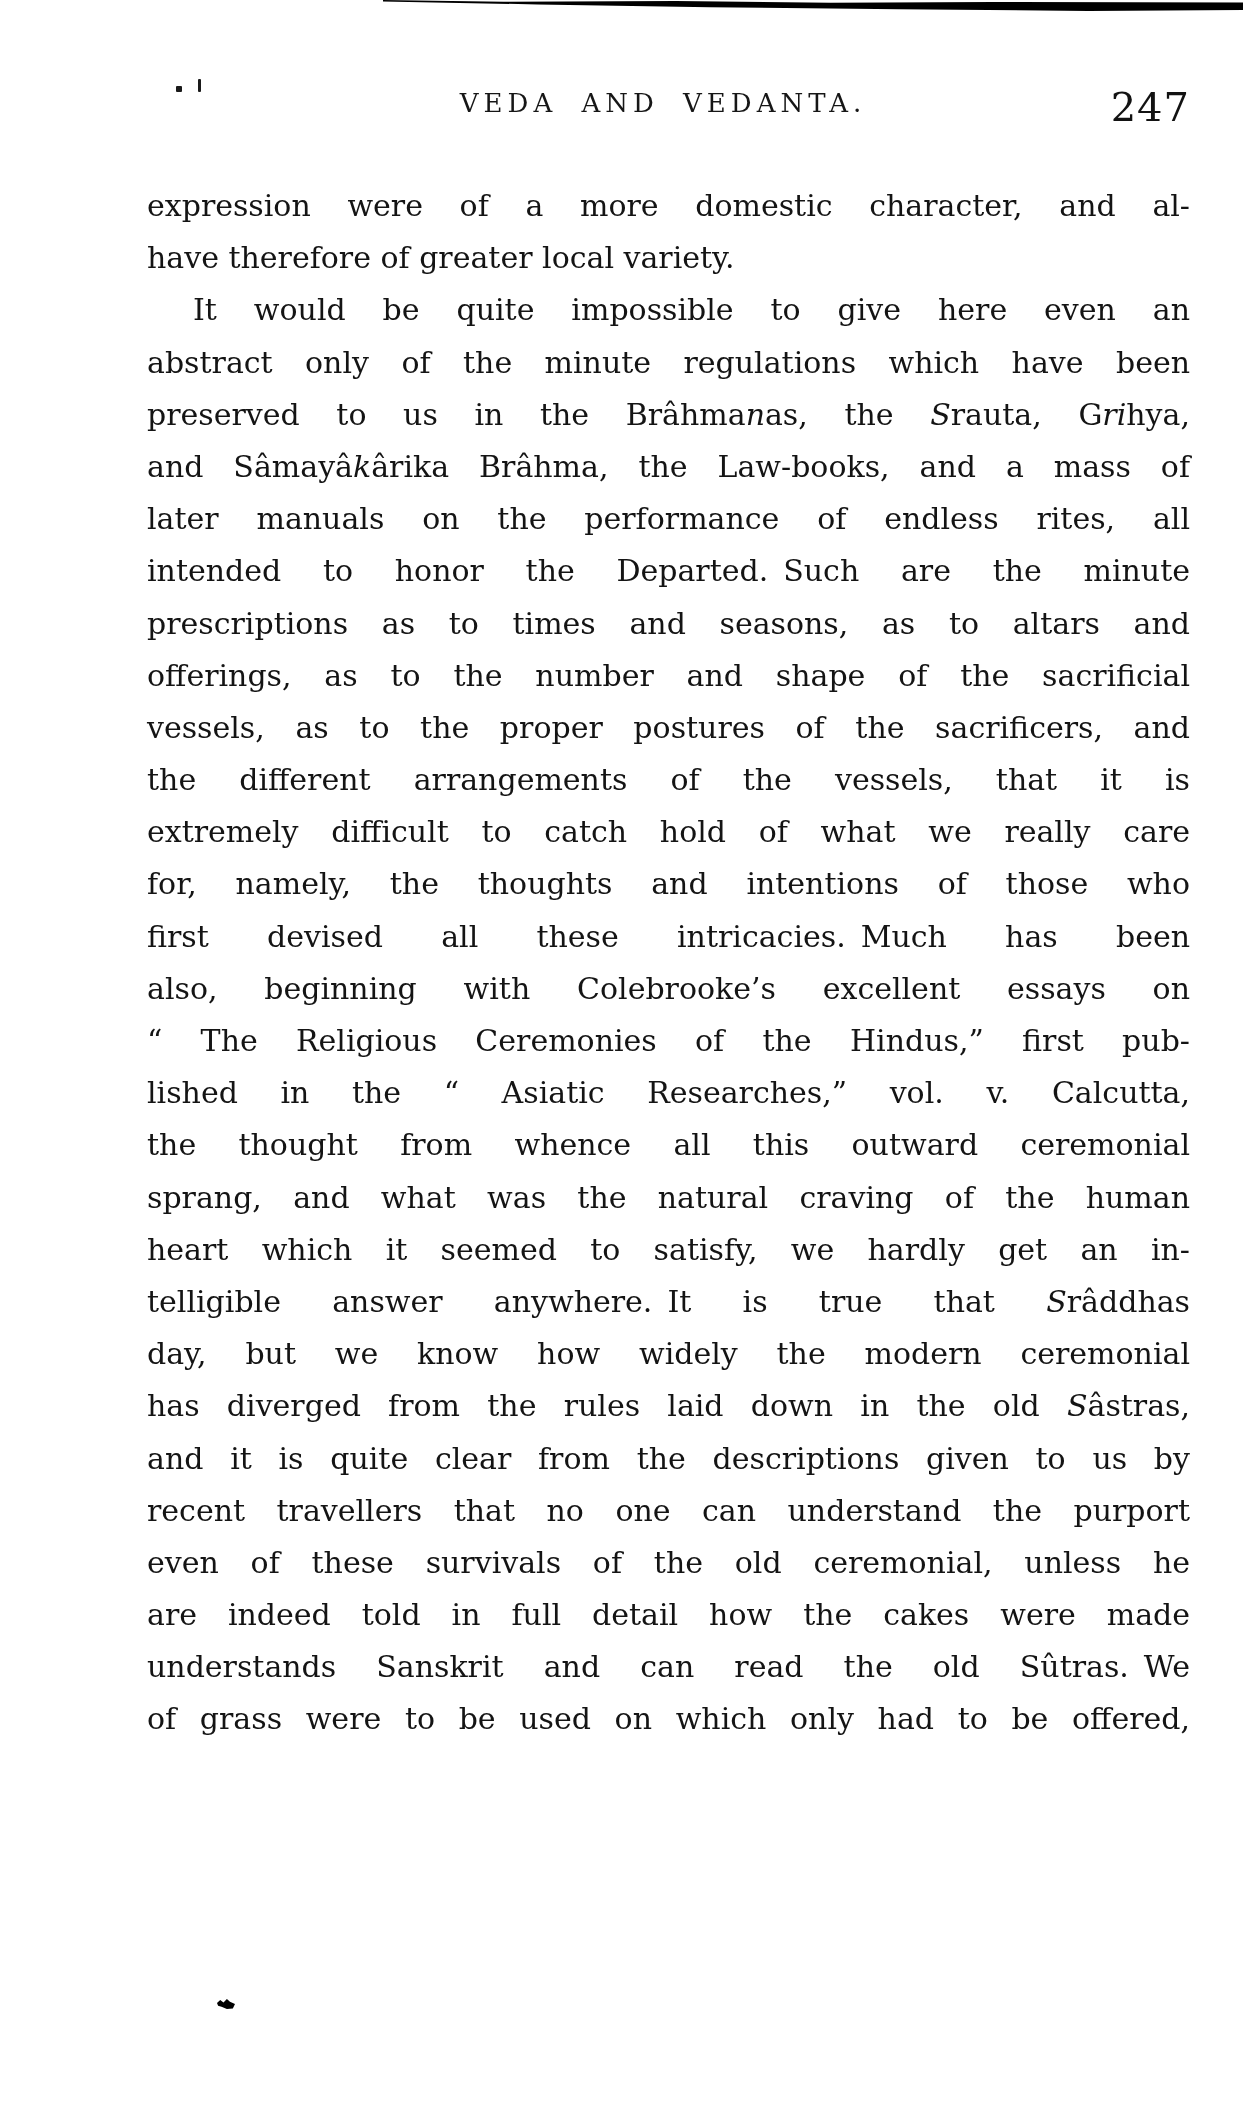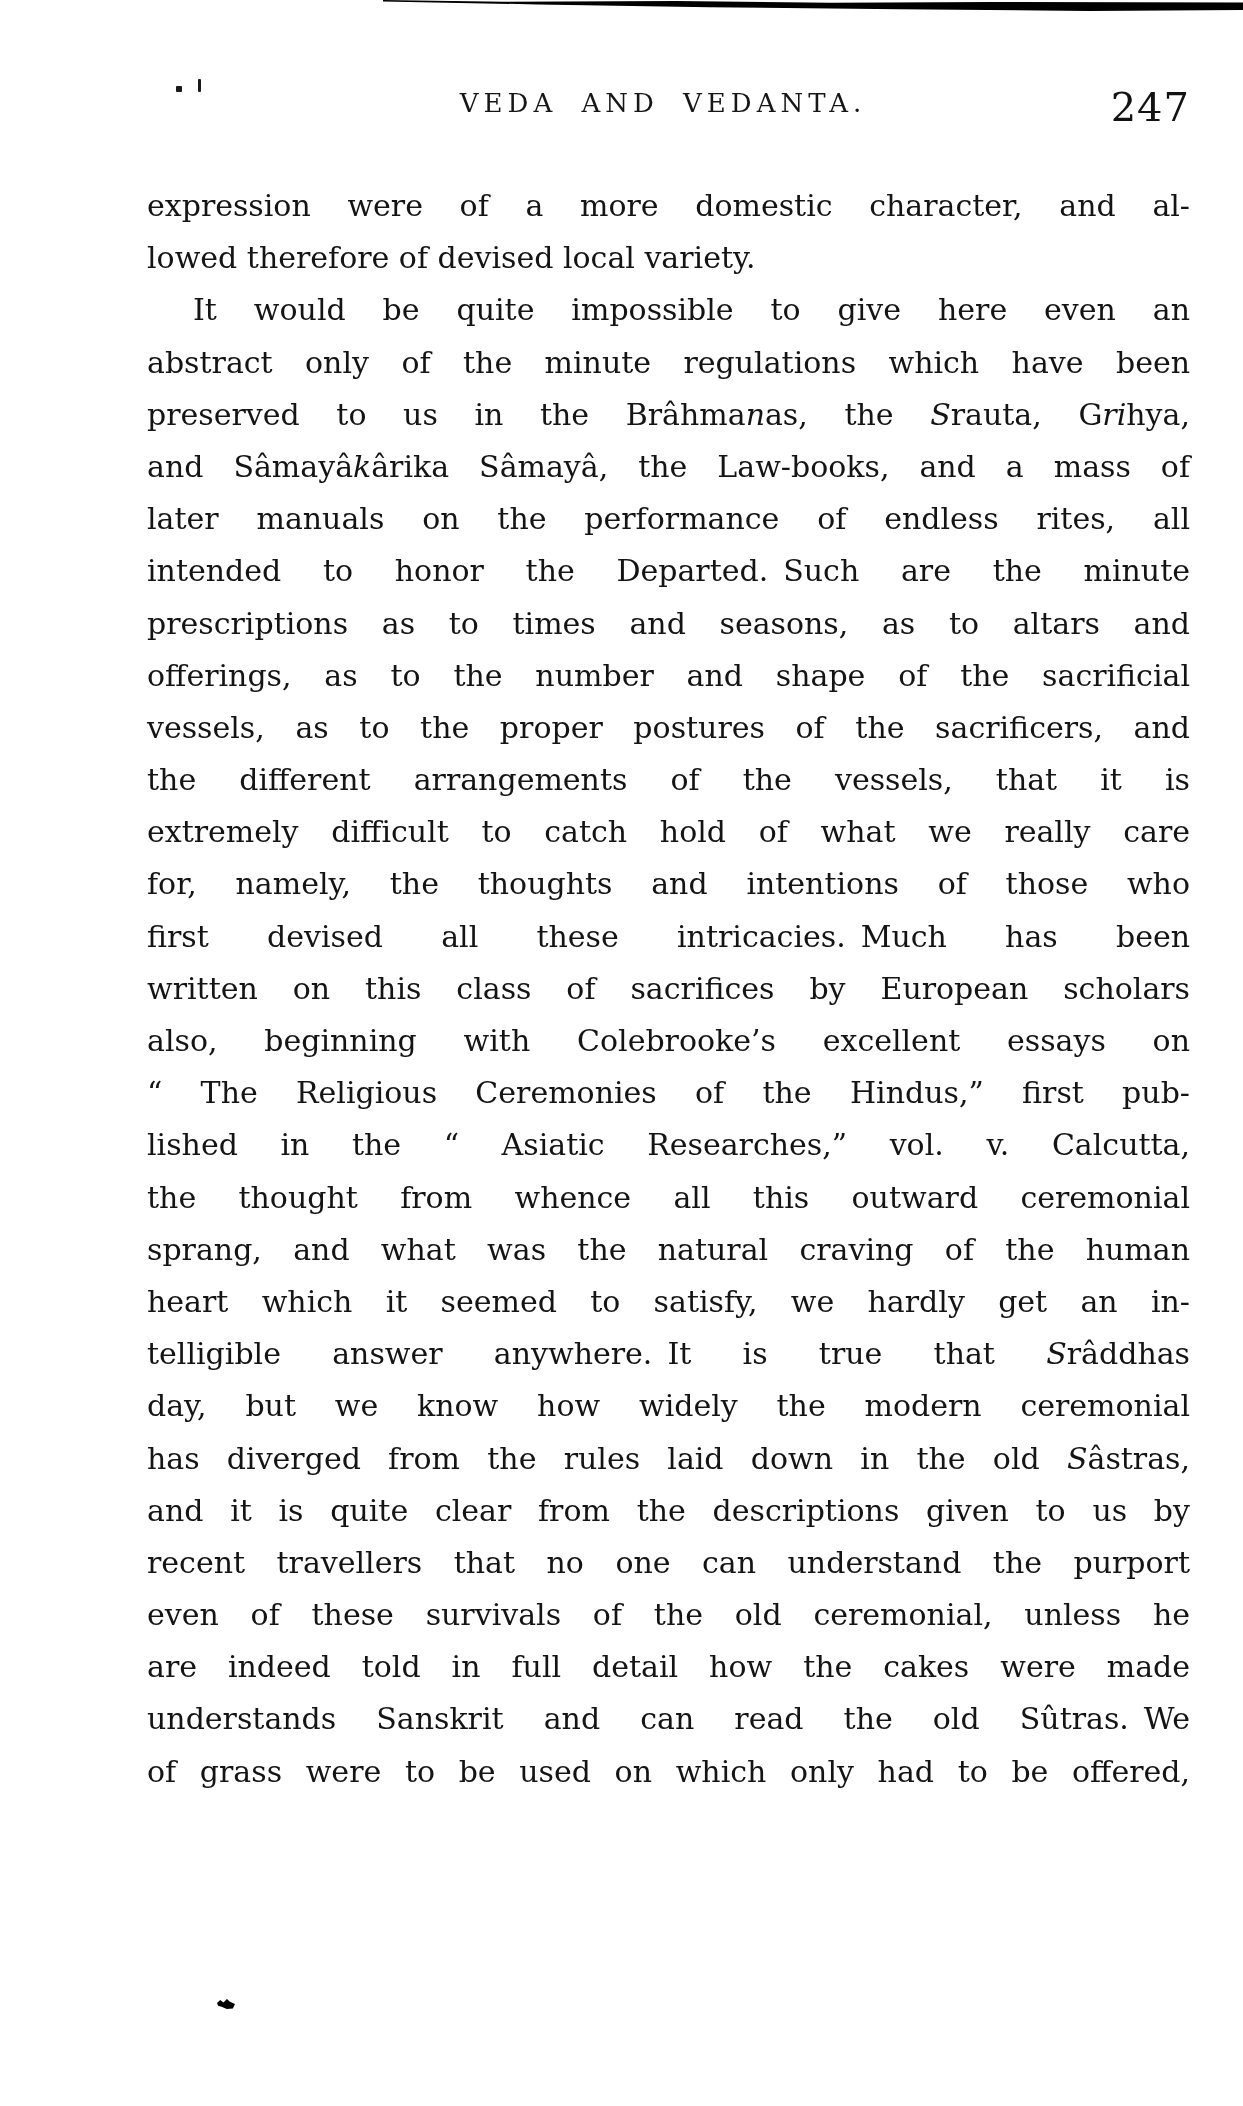--- a/index.html
+++ b/index.html
@@ -72,35 +72,34 @@
 
 <div class="page">
   <div class="scan-bar"></div>
   <div class="speck s1"></div>
   <div class="speck s2"></div>
   <div class="column">
     <div class="running-title">VEDA AND VEDANTA.</div>
     <div class="page-number">247</div>
     <div class="body-text" id="body-text">
         <div class="line"><span>expression were of a more domestic character, and al-</span></div>
-        <div class="line noj"><span>lowed therefore of devised local variety.</span></div>
+        <div class="line noj"><span>have therefore of greater local variety.</span></div>
         <div class="line ind"><span>It would be quite impossible to give here even an</span></div>
         <div class="line"><span>abstract only of the minute regulations which have been</span></div>
         <div class="line"><span>preserved to us in the Brâhma</span><span class="it">n</span><span>as, the </span><span class="it">S</span><span>rauta, G</span><span class="it">ri</span><span>hya,</span></div>
-        <div class="line"><span>and Sâmayâ</span><span class="it">k</span><span>ârika Sâmayâ, the Law-books, and a mass of</span></div>
+        <div class="line"><span>and Sâmayâ</span><span class="it">k</span><span>ârika Brâhma, the Law-books, and a mass of</span></div>
         <div class="line"><span>later manuals on the performance of endless rites, all</span></div>
         <div class="line"><span>intended to honor the Departed. Such are the minute</span></div>
         <div class="line"><span>prescriptions as to times and seasons, as to altars and</span></div>
         <div class="line"><span>offerings, as to the number and shape of the sacrificial</span></div>
         <div class="line"><span>vessels, as to the proper postures of the sacrificers, and</span></div>
         <div class="line"><span>the different arrangements of the vessels, that it is</span></div>
         <div class="line"><span>extremely difficult to catch hold of what we really care</span></div>
         <div class="line"><span>for, namely, the thoughts and intentions of those who</span></div>
         <div class="line"><span>first devised all these intricacies. Much has been</span></div>
-        <div class="line"><span>written on this class of sacrifices by European scholars</span></div>
         <div class="line"><span>also, beginning with Colebrooke’s excellent essays on</span></div>
         <div class="line"><span>“ The Religious Ceremonies of the Hindus,” first pub-</span></div>
         <div class="line"><span>lished in the “ Asiatic Researches,” vol. v. Calcutta,</span></div>
         <div class="line"><span>the thought from whence all this outward ceremonial</span></div>
         <div class="line"><span>sprang, and what was the natural craving of the human</span></div>
         <div class="line"><span>heart which it seemed to satisfy, we hardly get an in-</span></div>
         <div class="line"><span>telligible answer anywhere. It is true that </span><span class="it">S</span><span>râddhas</span></div>
         <div class="line"><span>day, but we know how widely the modern ceremonial</span></div>
         <div class="line"><span>has diverged from the rules laid down in the old </span><span class="it">S</span><span>âstras,</span></div>
         <div class="line"><span>and it is quite clear from the descriptions given to us by</span></div>

